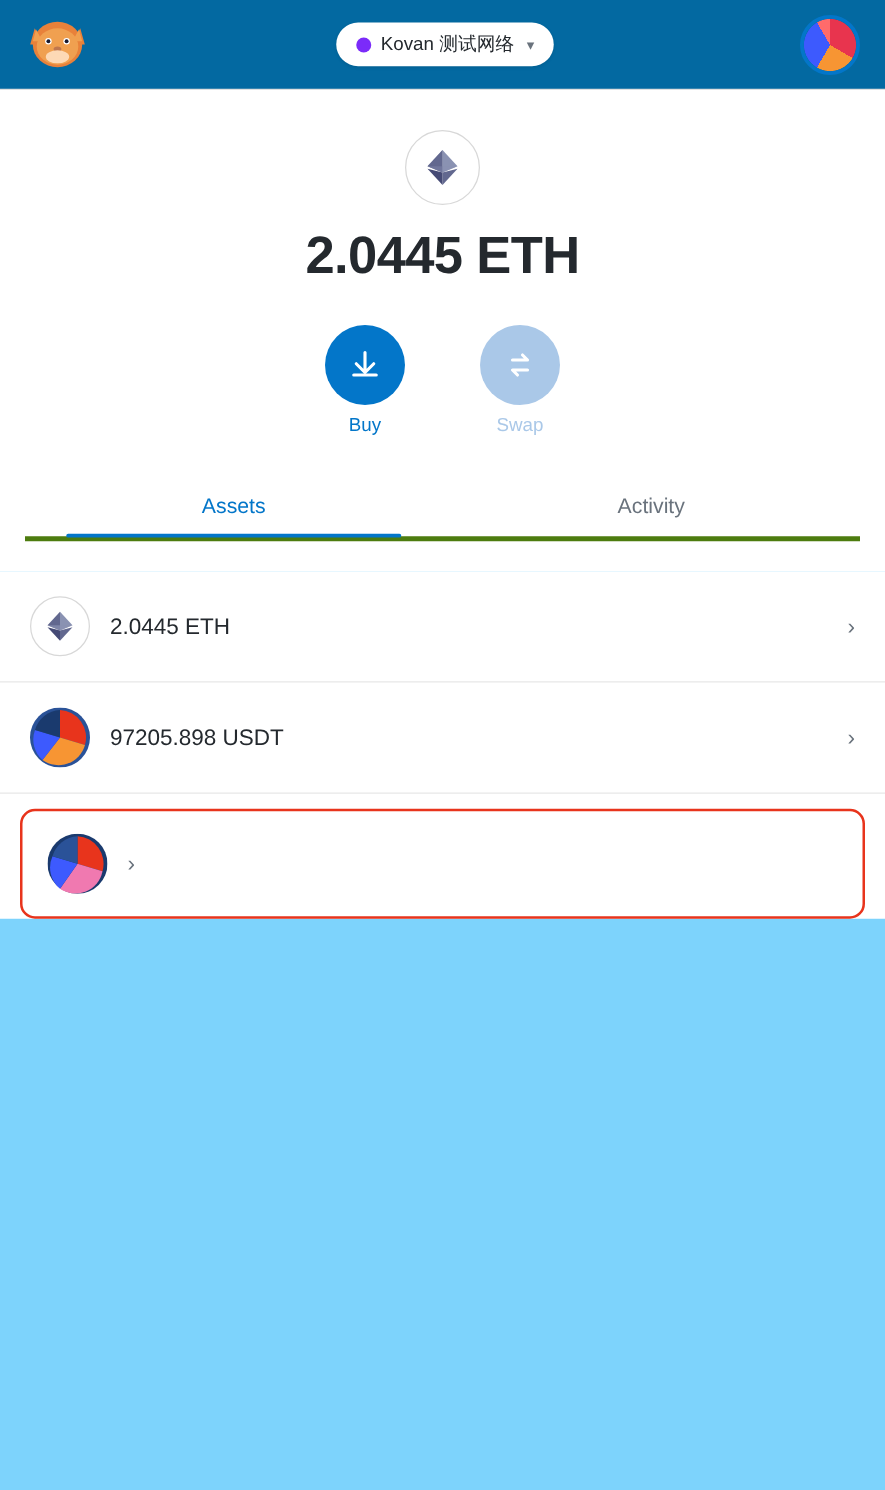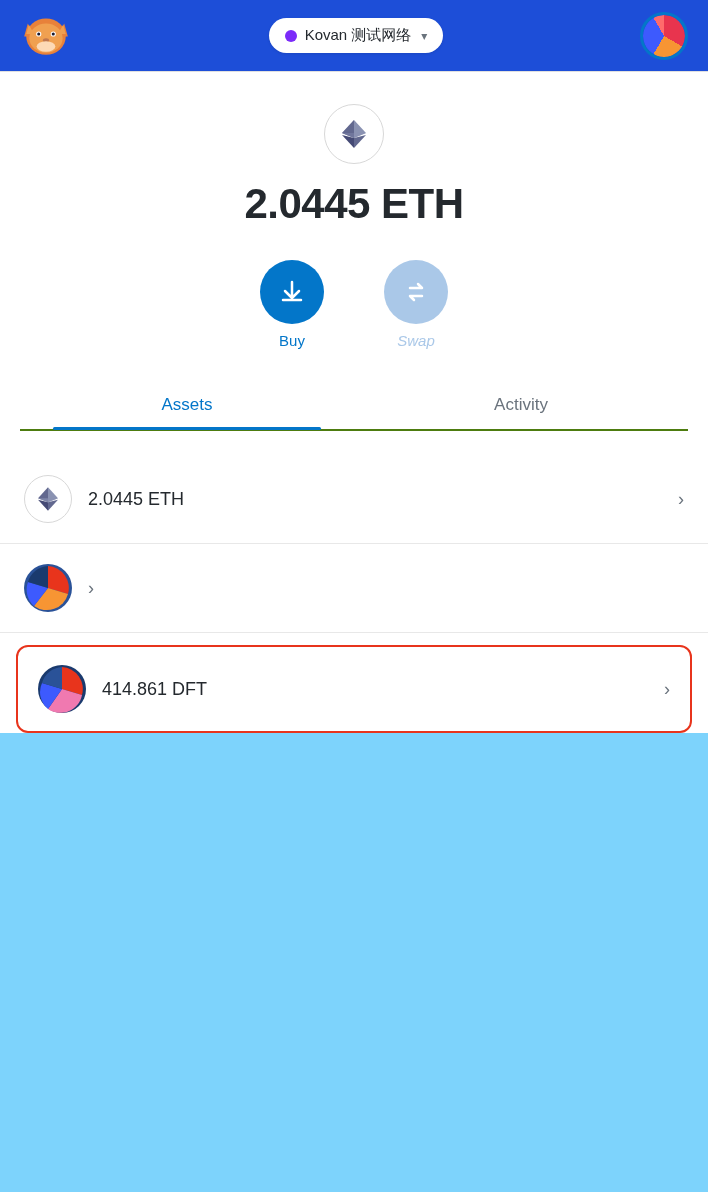--- a/index.html
+++ b/index.html
@@ -10,21 +10,21 @@
       font-family: -apple-system, BlinkMacSystemFont, 'Segoe UI', sans-serif;
       overflow-x: hidden;
     }
 
     
     .header {
       display: flex;
       align-items: center;
       justify-content: space-between;
       padding: 12px 20px;
-      background: #1d4ed8;
+      background: #0369a1;
       border-bottom: 1px solid #e0e0e0;
       height: 72px;
     }
     .metamask-logo {
       width: 52px;
       height: 52px;
     }
     .network-selector {
       display: flex;
       align-items: center;
@@ -130,27 +130,26 @@
     }
     .action-btn-circle.light-blue {
       background: #aac8e8;
     }
     .action-btn-label {
       font-size: 15px;
       color: #0376c9;
     }
     .action-btn-label.light {
       color: #aac8e8;
-      font-style: italic;
     }
 
     
     .tabs {
       display: flex;
-      border-bottom: 2px solid #4d7c0f;
+      border-bottom: 4px solid #4d7c0f;
       width: 100%;
     }
     .tab {
       flex: 1;
       text-align: center;
       padding: 14px 0;
       font-size: 17px;
       cursor: pointer;
       color: #6a737d;
       background: none;
@@ -323,31 +322,31 @@
     <div class="asset-item">
       <div class="asset-icon">
         <svg width="48" height="48" viewBox="0 0 48 48">
           <circle cx="24" cy="24" r="24" fill="#2a5298"></circle>
           <path d="M24 2 A22 22 0 0 1 44 30 L24 24 Z" fill="#e8341c"></path>
           <path d="M24 24 L44 30 A22 22 0 0 1 10 42 Z" fill="#f79533"></path>
           <path d="M24 24 L10 42 A22 22 0 0 1 4 18 Z" fill="#3d5afe"></path>
           <path d="M24 2 A22 22 0 0 0 4 18 L24 24 Z" fill="#1a3a6e"></path>
         </svg>
       </div>
+      <span class="asset-name">97205.898 USDT</span>
       <span class="asset-chevron">›</span>
     </div>
 
     <div class="asset-item highlighted">
       <div class="asset-icon">
         <svg width="48" height="48" viewBox="0 0 48 48">
           <circle cx="24" cy="24" r="24" fill="#1a3a6e"></circle>
           <path d="M24 2 A22 22 0 0 1 44 30 L24 24 Z" fill="#e8341c"></path>
           <path d="M24 24 L44 30 A22 22 0 0 1 10 44 Z" fill="#f079b0"></path>
           <path d="M24 24 L10 44 A22 22 0 0 1 4 18 Z" fill="#3d5afe"></path>
           <path d="M24 2 A22 22 0 0 0 4 18 L24 24 Z" fill="#2a5298"></path>
         </svg>
       </div>
-      <span class="asset-name">414.861 DFT</span>
       <span class="asset-chevron">›</span>
     </div>
 
   </div>
 </div>
 
 </body></html>

